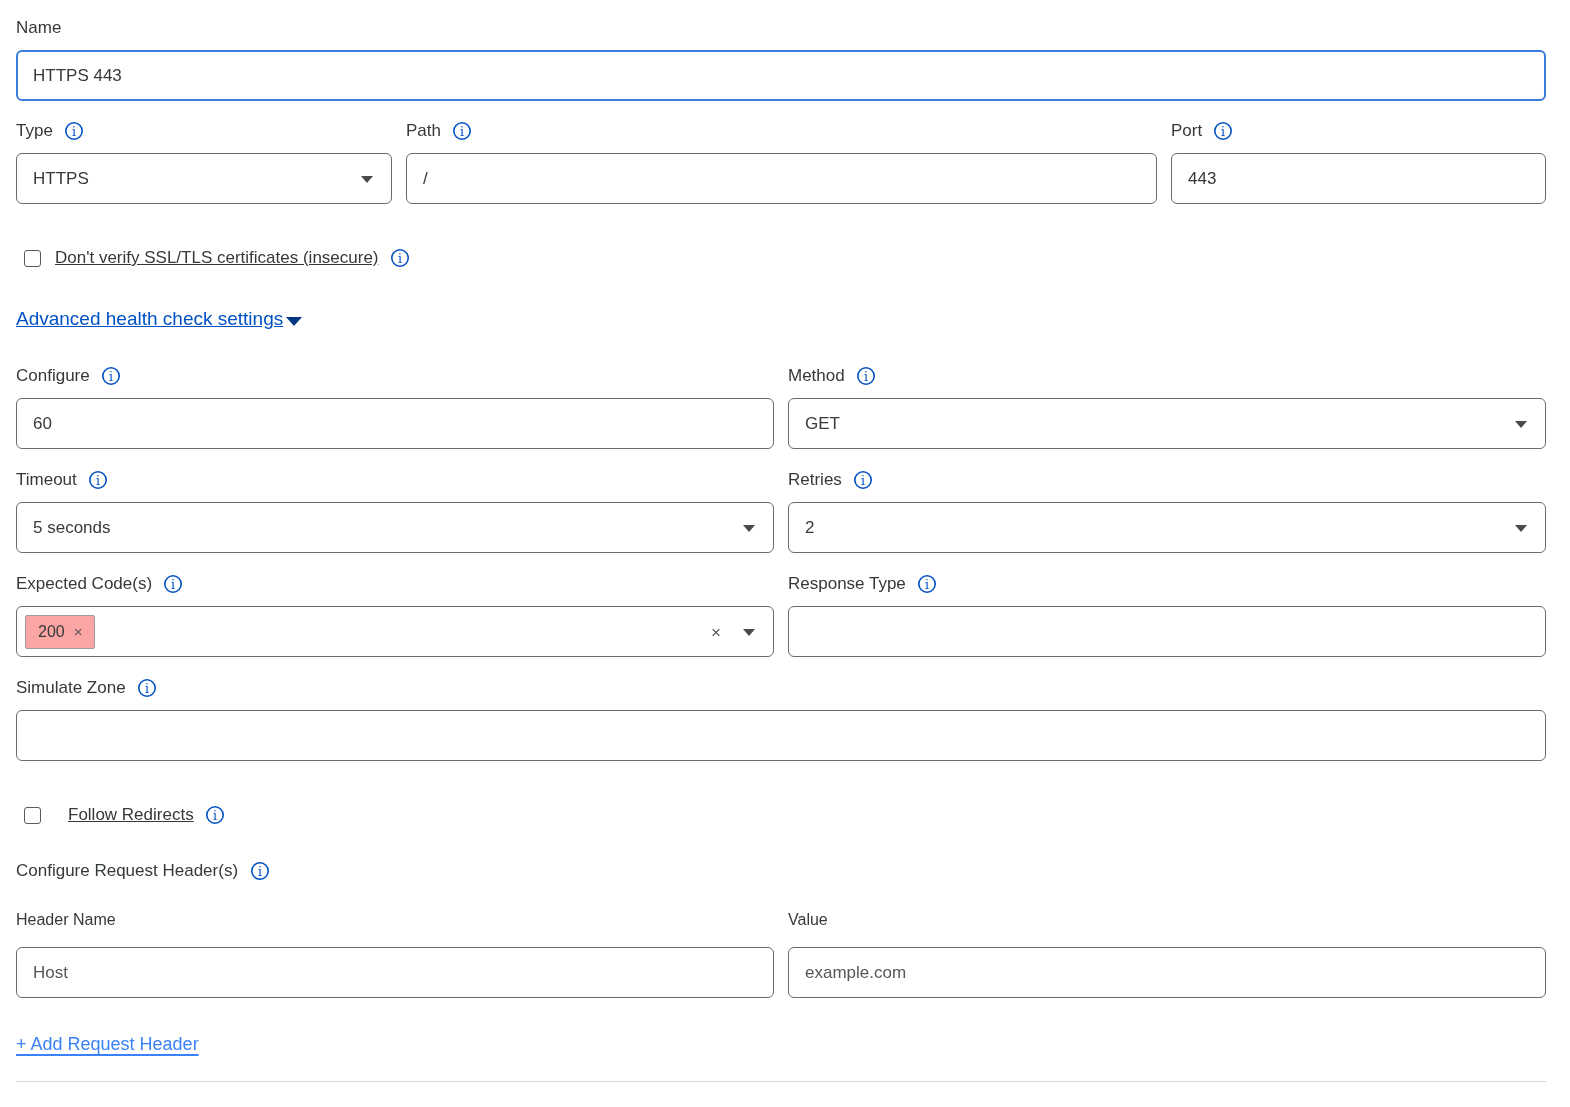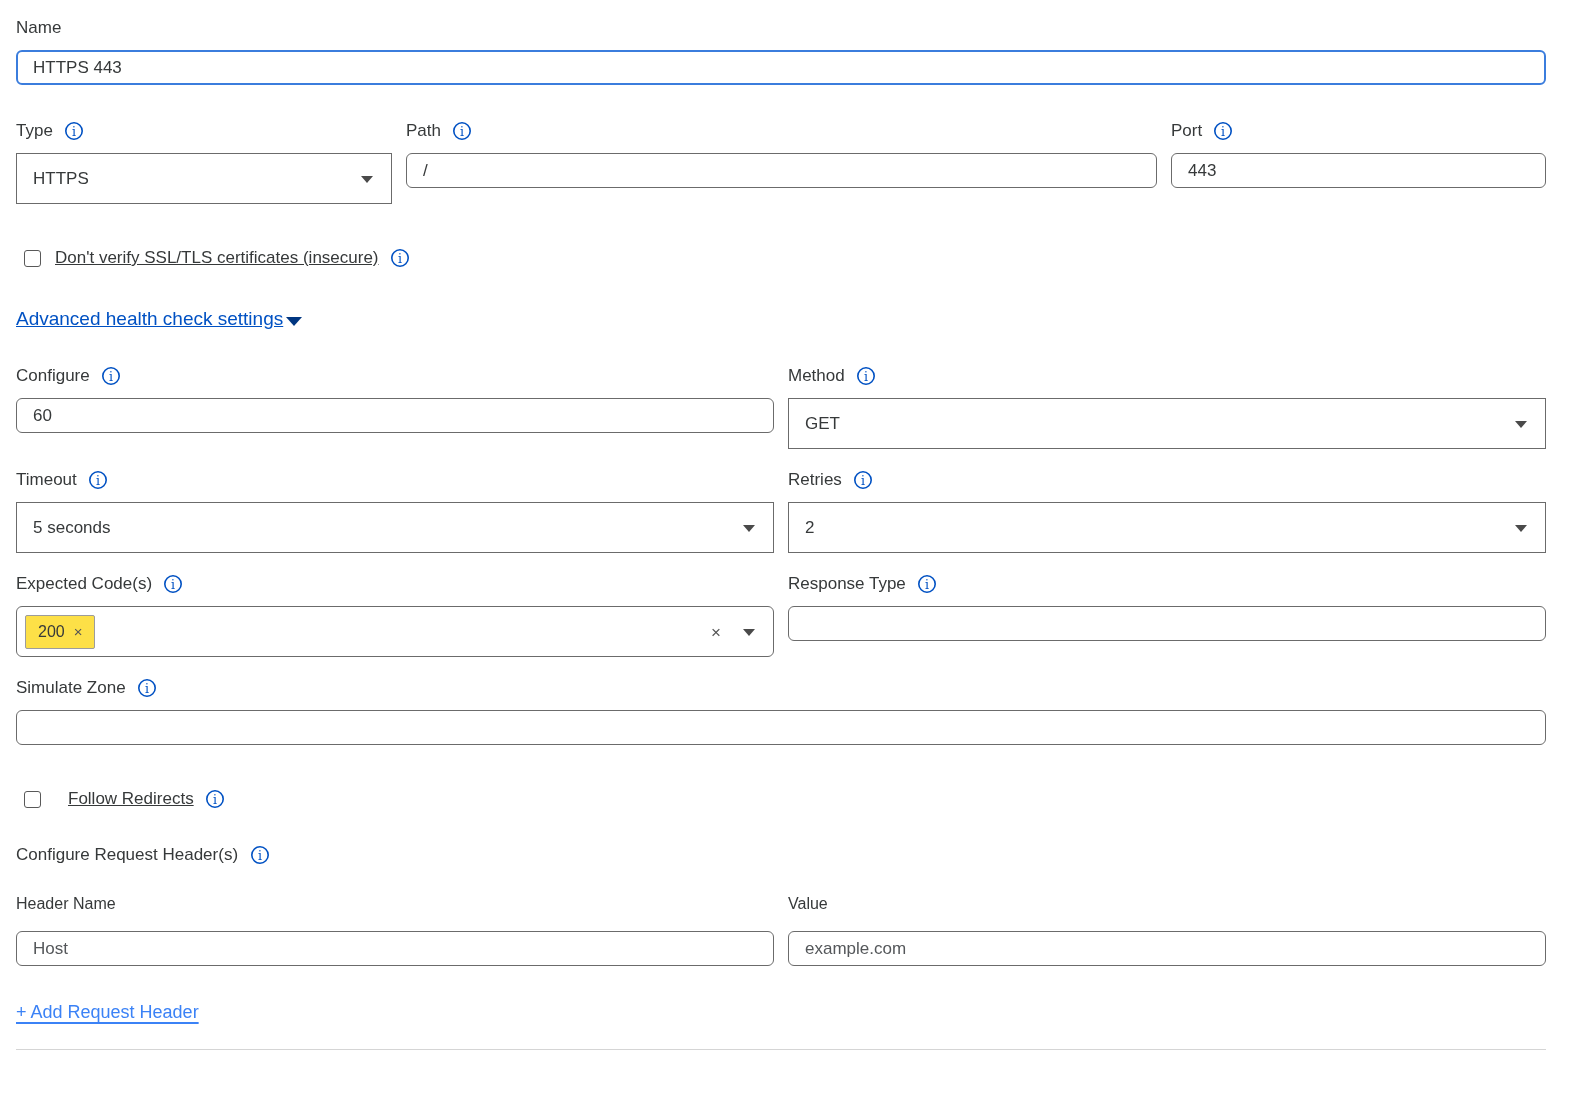--- a/index.html
+++ b/index.html
@@ -20,38 +20,38 @@
   }
   .info-badge {
     display: inline-flex;
     align-items: center;
     justify-content: center;
     cursor: pointer;
     line-height: 0;
   }
   .tb {
     width: 100%;
-    height: 35px;
+    height: 51px;
     border: 1px solid #6b6b6b;
     border-radius: 6px;
     background: #fff;
     font-family: "Liberation Sans", "DejaVu Sans", sans-serif;
     font-size: 17px;
     color: #36393a;
     padding: 0 16px;
     outline: none;
   }
   .tb::placeholder { color: #54575a; opacity: 1; }
   .tb.focused { border: 2px solid #3b7ddd; padding: 0 15px; }
   .selectbox {
     position: relative;
     width: 100%;
     height: 51px;
     border: 1px solid #6b6b6b;
-    border-radius: 0;
+    border-radius: 6px;
     background: #fff;
     font-size: 17px;
     color: #36393a;
     display: flex;
     align-items: center;
     padding: 0 40px 0 16px;
     cursor: pointer;
   }
   .caret {
     position: absolute;
@@ -66,21 +66,21 @@
   .row3 {
     display: grid;
     grid-template-columns: 376px 1fr 375px;
     gap: 14px;
   }
   .row2 {
     display: grid;
     grid-template-columns: 1fr 1fr;
     gap: 14px;
   }
-  .mb-name { margin-bottom: 36px; }
+  .mb-name { margin-bottom: 20px; }
   .mb-typerow { margin-bottom: 44px; }
   .mb-check { margin-bottom: 40px; }
   .mb-adv { margin-bottom: 36px; }
   .mb-row { margin-bottom: 21px; }
   .mb-zone { margin-bottom: 44px; }
   .mb-follow { margin-bottom: 36px; }
   .mb-confhead { margin-bottom: 30px; }
   .mb-headers { margin-bottom: 36px; }
   .mb-addlink { margin-bottom: 26px; }
   .checkbox-row {
@@ -129,21 +129,21 @@
     background: #fff;
     display: flex;
     align-items: center;
     padding: 0 80px 0 8px;
   }
   .chip {
     display: inline-flex;
     align-items: center;
     height: 34px;
     padding: 0 12px;
-    background: #fde047;
+    background: #fca5a5;
     border: 1px solid #9c9c9c;
     border-radius: 2px;
     font-size: 16px;
     color: #36393a;
     gap: 9px;
   }
   .chip-x {
     font-size: 15px;
     color: #555;
     cursor: pointer;

